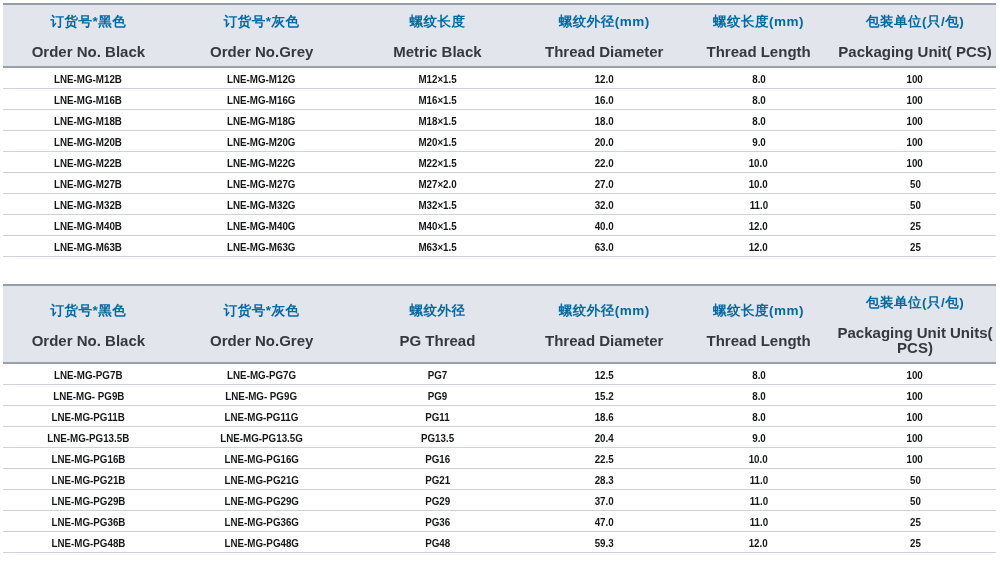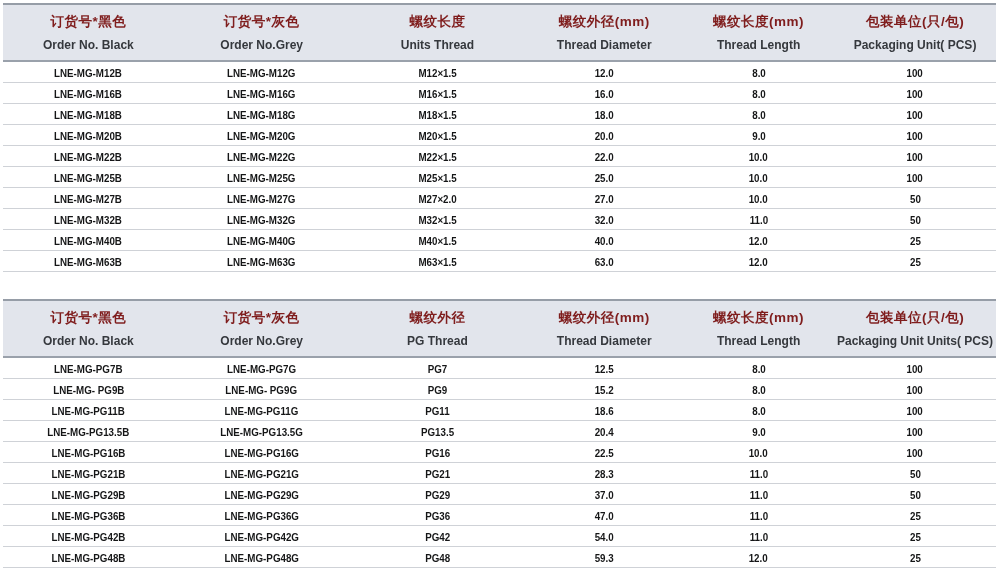--- a/index.html
+++ b/index.html
@@ -28,31 +28,31 @@
     border-bottom: 2px solid #9aa1ab;
     padding: 8px 0 7px 0;
     text-align: center;
     vertical-align: middle;
     font-weight: normal;
   }
   th .zh {
     display: block;
     font-size: 13.5px;
     font-weight: 600;
-    color: #7f1d1d;
+    color: #0369a1;
     line-height: 17px;
     letter-spacing: 0.5px;
   }
   th .en {
     display: block;
-    font-size: 12px;
+    font-size: 15px;
     font-weight: 600;
     color: #35383d;
     line-height: 15px;
-    margin-top: 8px;
+    margin-top: 14px;
   }
   tbody td {
     height: 20px;
     border-bottom: 1px solid #cfd2d7;
     text-align: center;
     vertical-align: middle;
     padding: 0;
     white-space: nowrap;
     overflow: hidden;
   }
@@ -91,21 +91,21 @@
         <th>
           <span class="zh">订货号*黑色</span>
           <span class="en">Order No. Black</span>
         </th>
         <th>
           <span class="zh">订货号*灰色</span>
           <span class="en">Order No.Grey</span>
         </th>
         <th>
           <span class="zh">螺纹长度</span>
-          <span class="en">Units Thread</span>
+          <span class="en">Metric Black</span>
         </th>
         <th>
           <span class="zh">螺纹外径(mm)</span>
           <span class="en">Thread Diameter</span>
         </th>
         <th>
           <span class="zh">螺纹长度(mm)</span>
           <span class="en">Thread Length</span>
         </th>
         <th>
@@ -145,28 +145,20 @@
           <td><span class="cnd">M20×1.5</span></td>
           <td><span class="cnd">20.0</span></td>
           <td><span class="cnd">9.0</span></td>
           <td><span class="cnd">100</span></td>
         </tr>
         <tr>
           <td><span class="cnd">LNE-MG-M22B</span></td>
           <td><span class="cnd">LNE-MG-M22G</span></td>
           <td><span class="cnd">M22×1.5</span></td>
           <td><span class="cnd">22.0</span></td>
-          <td><span class="cnd">10.0</span></td>
-          <td><span class="cnd">100</span></td>
-        </tr>
-        <tr>
-          <td><span class="cnd">LNE-MG-M25B</span></td>
-          <td><span class="cnd">LNE-MG-M25G</span></td>
-          <td><span class="cnd">M25×1.5</span></td>
-          <td><span class="cnd">25.0</span></td>
           <td><span class="cnd">10.0</span></td>
           <td><span class="cnd">100</span></td>
         </tr>
         <tr>
           <td><span class="cnd">LNE-MG-M27B</span></td>
           <td><span class="cnd">LNE-MG-M27G</span></td>
           <td><span class="cnd">M27×2.0</span></td>
           <td><span class="cnd">27.0</span></td>
           <td><span class="cnd">10.0</span></td>
           <td><span class="cnd">50</span></td>
@@ -294,28 +286,20 @@
         </tr>
         <tr>
           <td><span class="cnd">LNE-MG-PG36B</span></td>
           <td><span class="cnd">LNE-MG-PG36G</span></td>
           <td><span class="cnd">PG36</span></td>
           <td><span class="cnd">47.0</span></td>
           <td><span class="cnd">11.0</span></td>
           <td><span class="cnd">25</span></td>
         </tr>
         <tr>
-          <td><span class="cnd">LNE-MG-PG42B</span></td>
-          <td><span class="cnd">LNE-MG-PG42G</span></td>
-          <td><span class="cnd">PG42</span></td>
-          <td><span class="cnd">54.0</span></td>
-          <td><span class="cnd">11.0</span></td>
-          <td><span class="cnd">25</span></td>
-        </tr>
-        <tr>
           <td><span class="cnd">LNE-MG-PG48B</span></td>
           <td><span class="cnd">LNE-MG-PG48G</span></td>
           <td><span class="cnd">PG48</span></td>
           <td><span class="cnd">59.3</span></td>
           <td><span class="cnd">12.0</span></td>
           <td><span class="cnd">25</span></td>
         </tr>
       </tbody>
   </table>
 

